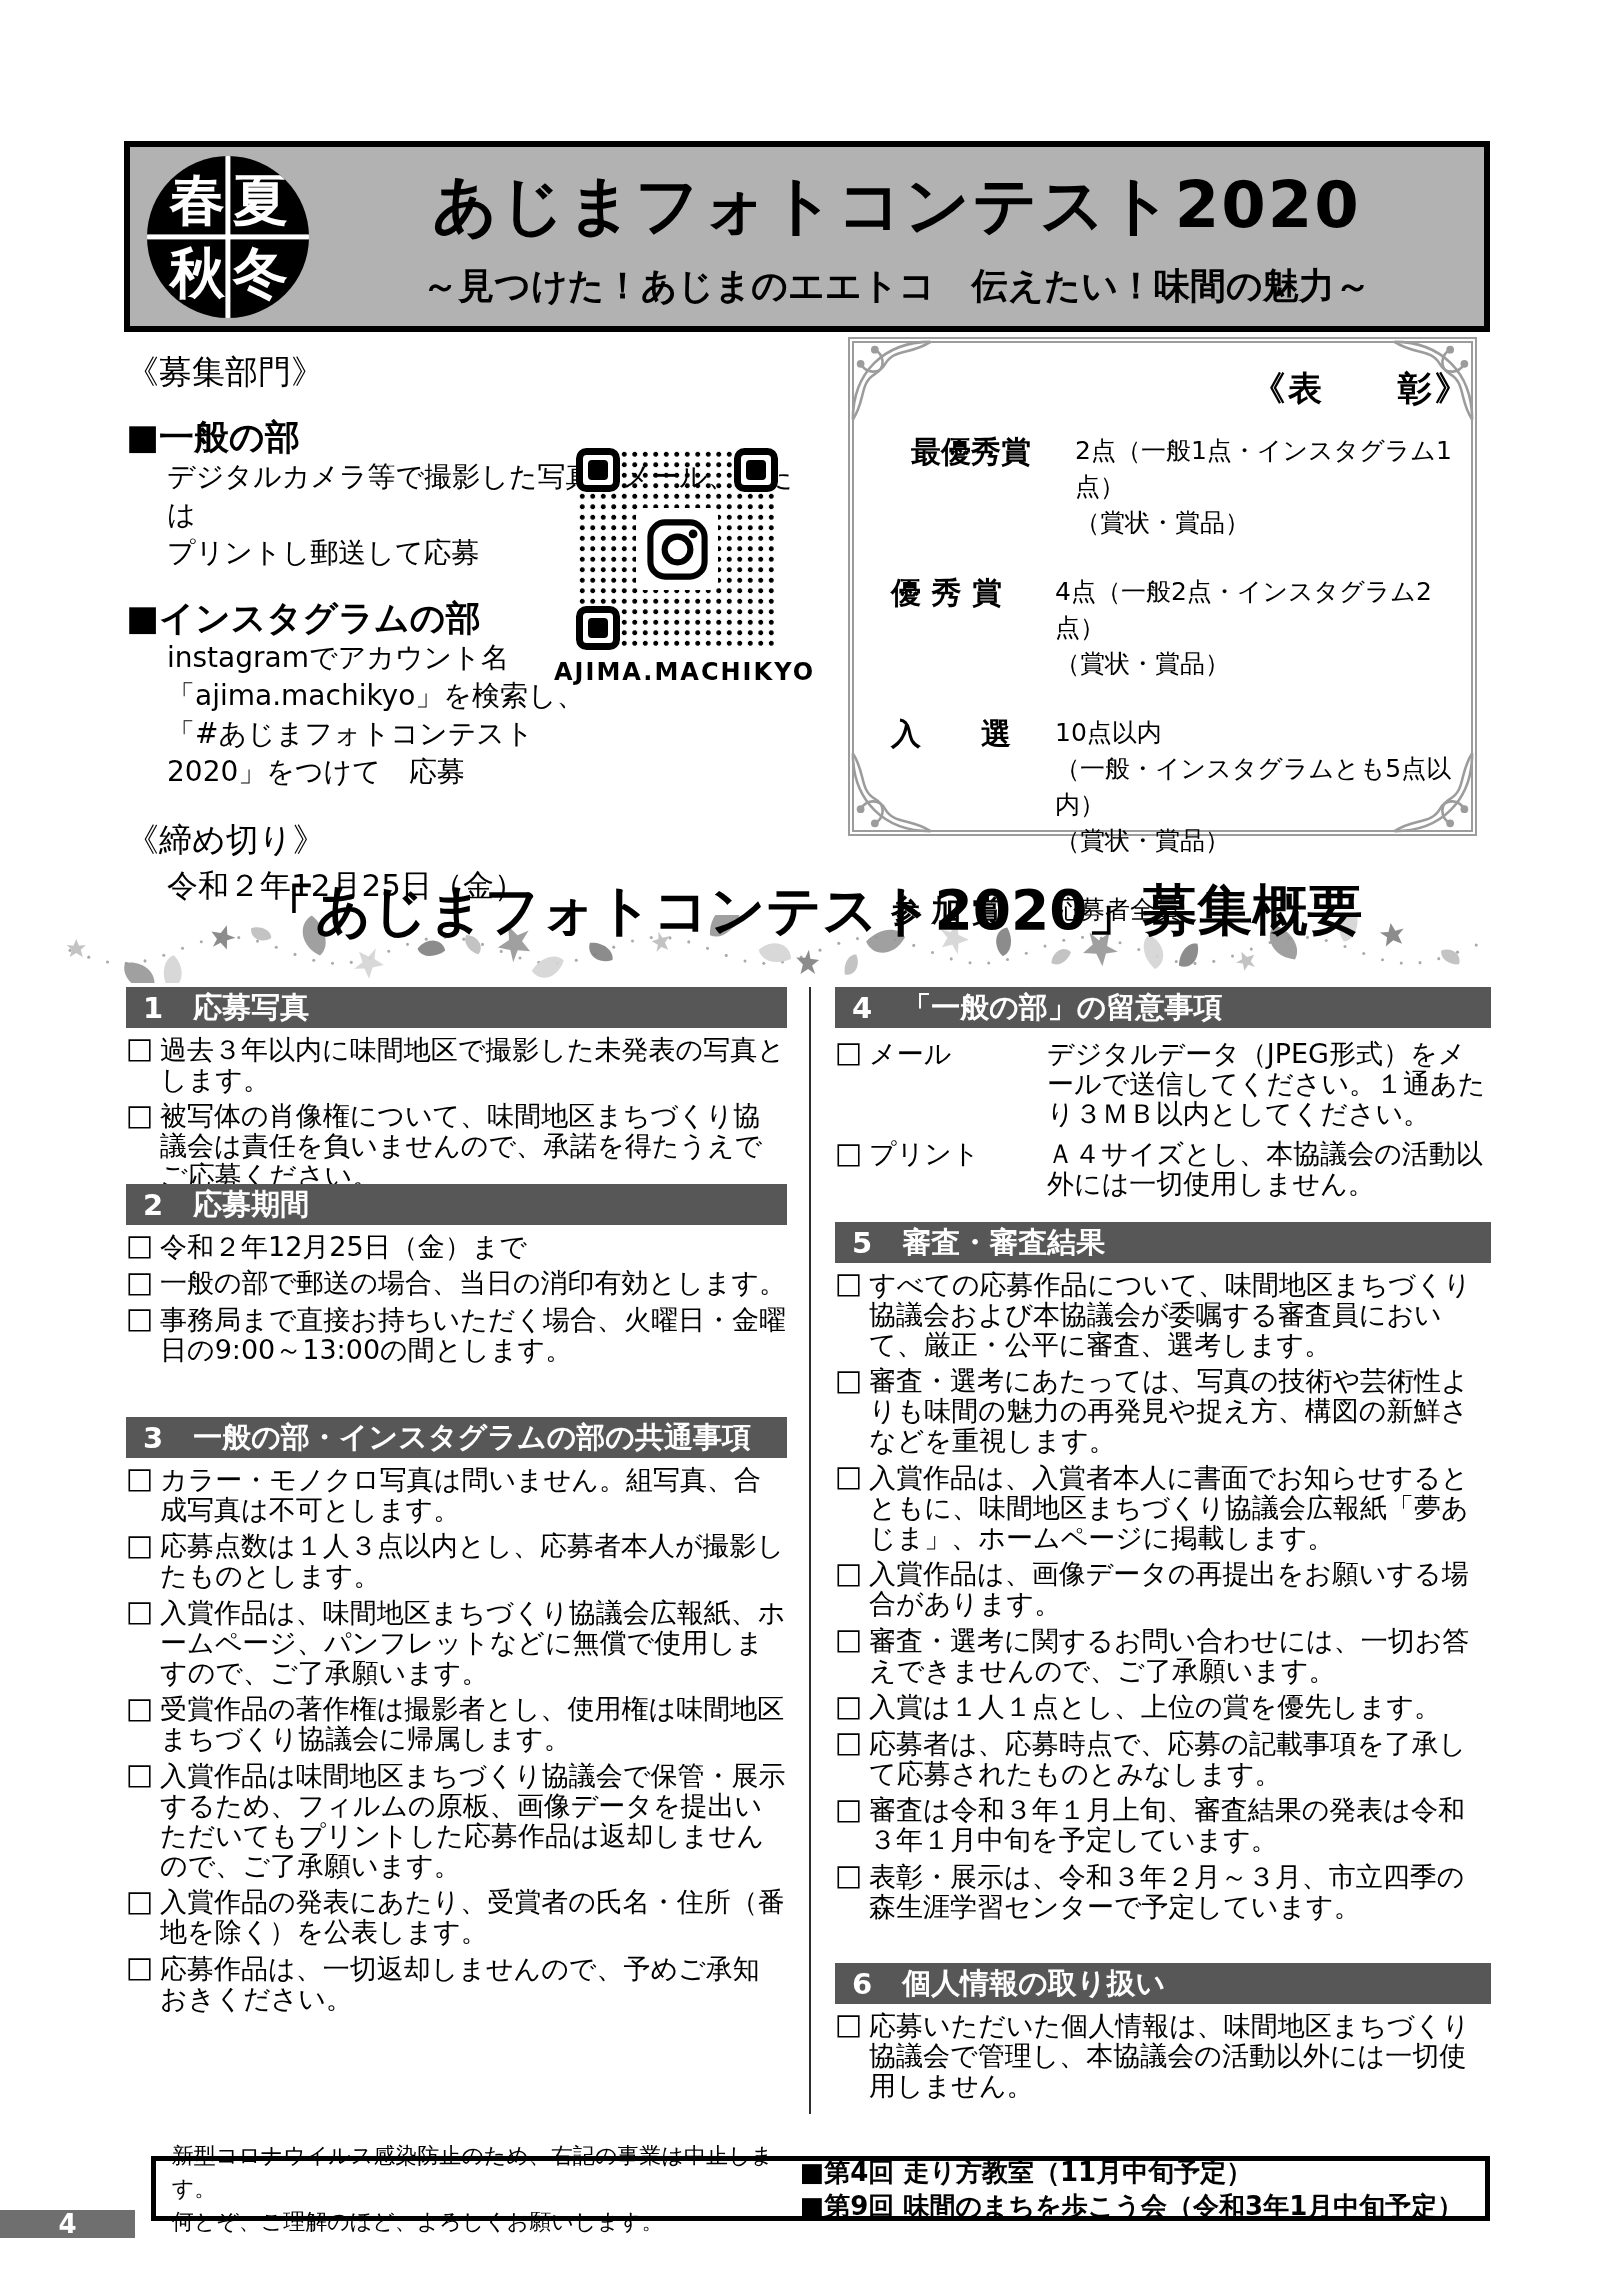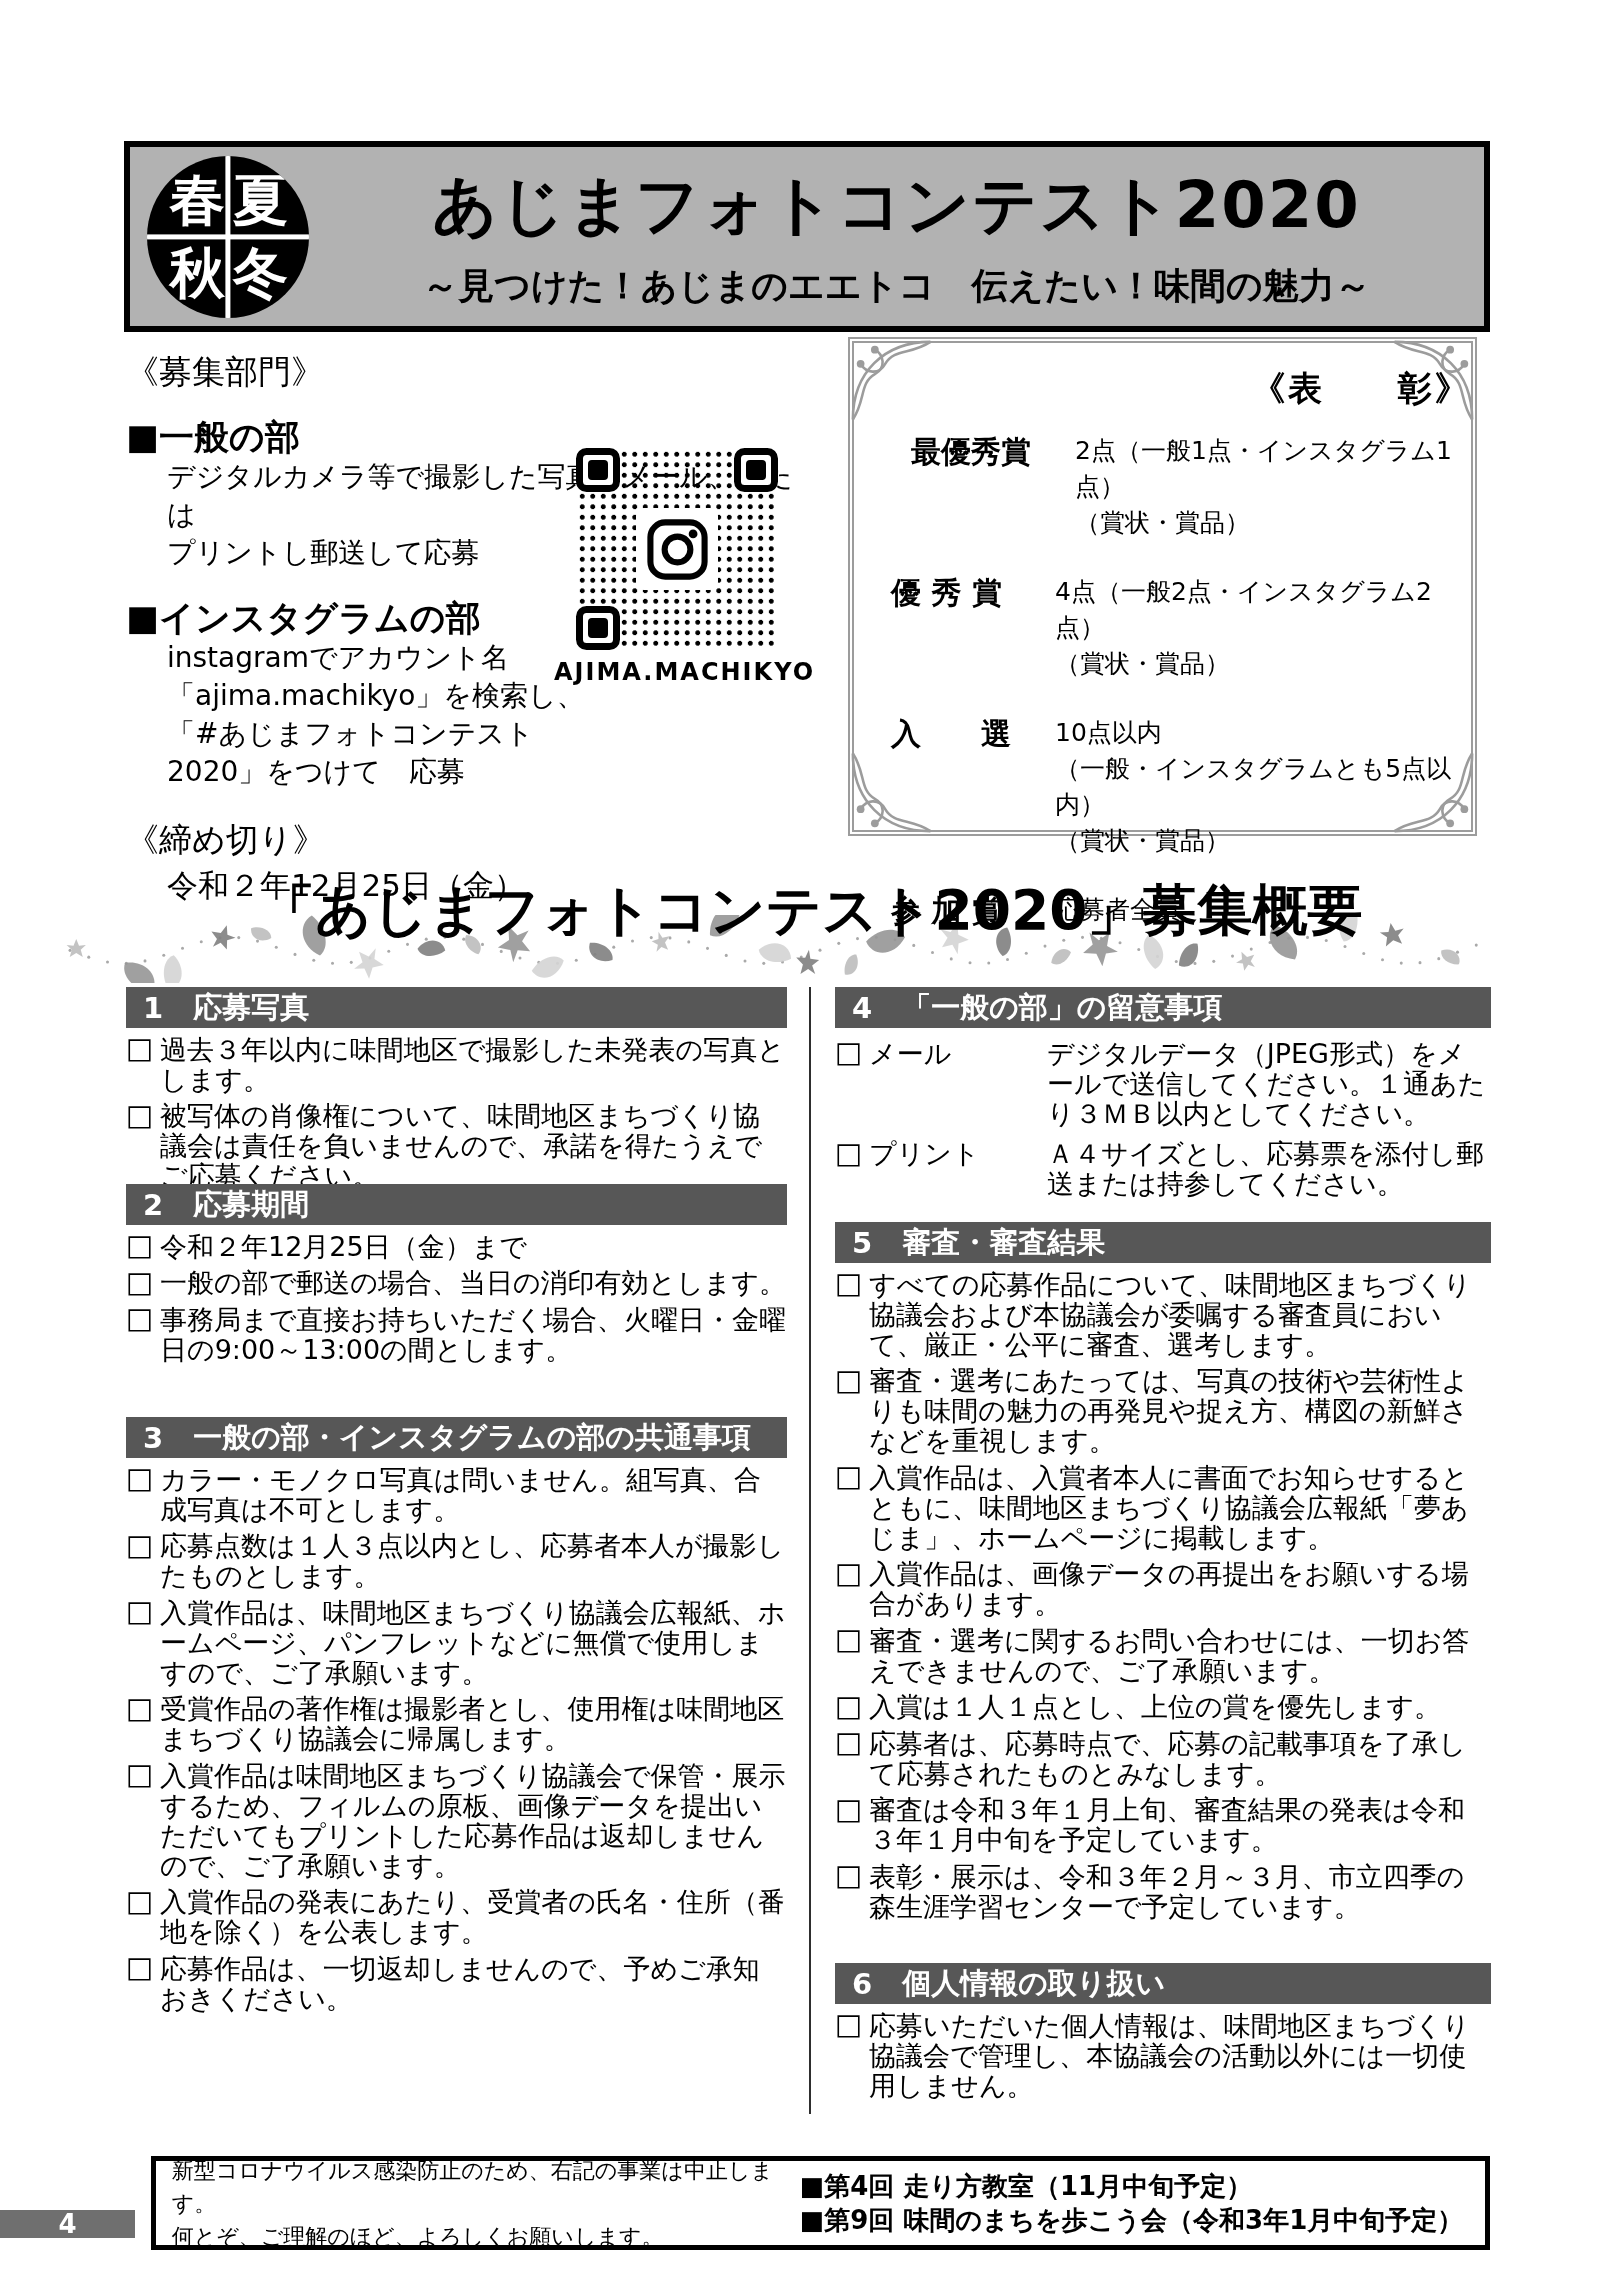--- a/index.html
+++ b/index.html
@@ -68,21 +68,21 @@
             display:flex; align-items:center; padding-left:17px; box-sizing:border-box; }
   .secbar .num { margin-right:30px; }
   .items { margin-top:6.5px; }
   .ci { position:relative; font-size:27px; line-height:30px; padding-left:34px; margin-top:6.5px; }
   .ci .cb { position:absolute; left:0; top:-1.3px; font-size:29px; }
   .ci.def { display:flex; margin-top:10.5px; }
   .ci .dlabel { flex:0 0 178px; }
   .ci .dtext { flex:1; }
 
   
-  .footer { position:absolute; left:151px; top:2156px; width:1339px; height:94px;
+  .footer { position:absolute; left:151px; top:2156px; width:1339px; height:65px;
             border:5.2px solid #000; box-sizing:border-box;
             display:flex; align-items:center; }
   .f-left { flex:0 0 628px; margin-left:15.7px; font-size:22px; line-height:33px; }
   .f-right { flex:1; font-size:26px; font-weight:bold; line-height:34px; }
   .pagetab { position:absolute; left:0; top:2210px; width:135px; height:27.5px; background:#6f6f6f;
              color:#fff; font-size:26px; font-weight:bold;
              display:flex; align-items:center; justify-content:center; }
 </style>
 </head>
 <body>
@@ -358,21 +358,21 @@
         </div>
         <div class="items">
           <div class="ci def">
             <span class="cb">□</span>
             <span class="dlabel">メール</span>
             <span class="dtext">デジタルデータ（JPEG形式）をメールで送信してください。１通あたり３ＭＢ以内としてください。</span>
           </div>
           <div class="ci def">
             <span class="cb">□</span>
             <span class="dlabel">プリント</span>
-            <span class="dtext">Ａ４サイズとし、応募票を添付し郵送または持参してください。</span>
+            <span class="dtext">Ａ４サイズとし、本協議会の活動以外には一切使用しません。</span>
           </div>
         </div>
       </div>
       <div class="section col-r" style="top: 1222px;">
         <div class="secbar">
           <span class="num">5</span>
           <span>審査・審査結果</span>
         </div>
         <div class="items">
           <div class="ci"><span class="cb">□</span><span class="txt">すべての応募作品について、味間地区まちづくり協議会および本協議会が委嘱する審査員において、厳正・公平に審査、選考します。</span></div>

